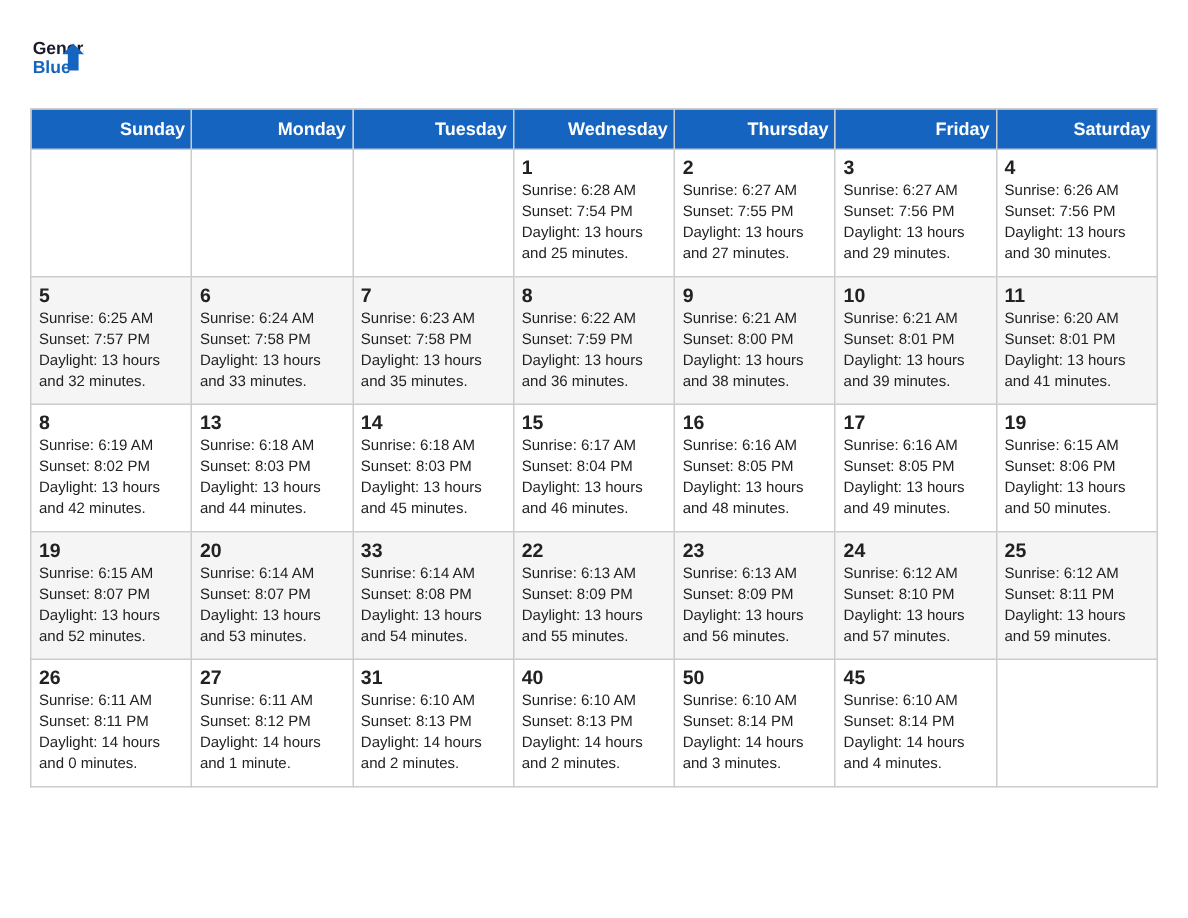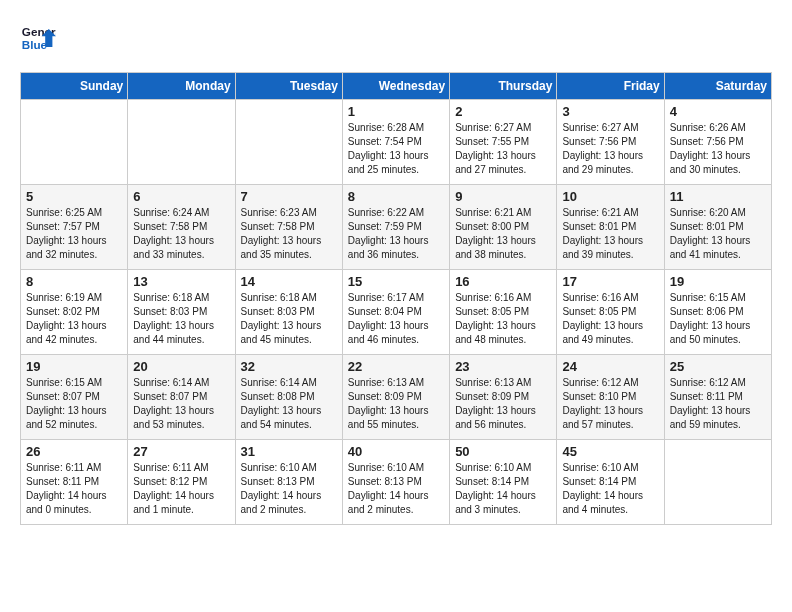--- a/index.html
+++ b/index.html
@@ -153,21 +153,21 @@
         <td><span class="cell-number">17</span>
         <span class="cell-info">Sunrise: 6:16 AM<br>Sunset: 8:05 PM<br>Daylight: 13 hours and 49 minutes.</span></td>
         <td><span class="cell-number">19</span>
         <span class="cell-info">Sunrise: 6:15 AM<br>Sunset: 8:06 PM<br>Daylight: 13 hours and 50 minutes.</span></td>
       </tr>
       <tr>
         <td><span class="cell-number">19</span>
         <span class="cell-info">Sunrise: 6:15 AM<br>Sunset: 8:07 PM<br>Daylight: 13 hours and 52 minutes.</span></td>
         <td><span class="cell-number">20</span>
         <span class="cell-info">Sunrise: 6:14 AM<br>Sunset: 8:07 PM<br>Daylight: 13 hours and 53 minutes.</span></td>
-        <td><span class="cell-number">32</span>
+        <td><span class="cell-number">33</span>
         <span class="cell-info">Sunrise: 6:14 AM<br>Sunset: 8:08 PM<br>Daylight: 13 hours and 54 minutes.</span></td>
         <td><span class="cell-number">22</span>
         <span class="cell-info">Sunrise: 6:13 AM<br>Sunset: 8:09 PM<br>Daylight: 13 hours and 55 minutes.</span></td>
         <td><span class="cell-number">23</span>
         <span class="cell-info">Sunrise: 6:13 AM<br>Sunset: 8:09 PM<br>Daylight: 13 hours and 56 minutes.</span></td>
         <td><span class="cell-number">24</span>
         <span class="cell-info">Sunrise: 6:12 AM<br>Sunset: 8:10 PM<br>Daylight: 13 hours and 57 minutes.</span></td>
         <td><span class="cell-number">25</span>
         <span class="cell-info">Sunrise: 6:12 AM<br>Sunset: 8:11 PM<br>Daylight: 13 hours and 59 minutes.</span></td>
       </tr>

